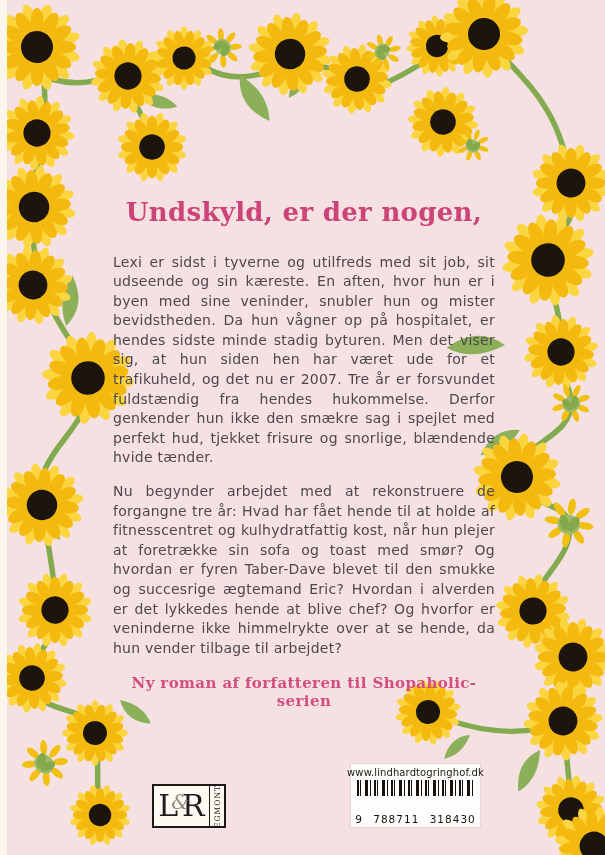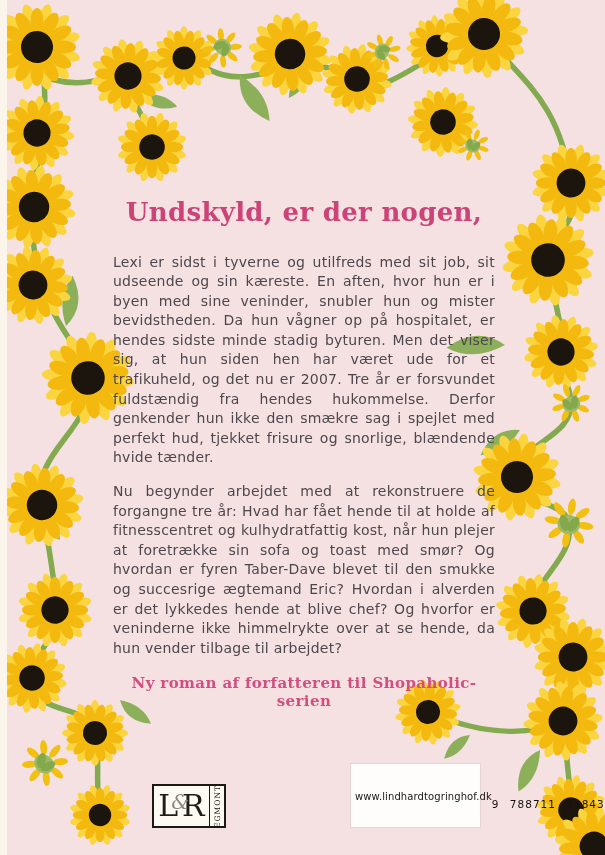--- a/index.html
+++ b/index.html
@@ -66,21 +66,21 @@
     display:flex;align-items:center;justify-content:center;
   }
   .logo-egmont span{
     writing-mode:vertical-rl;transform:rotate(180deg);
     font-size:7.5px;letter-spacing:1px;color:#1c1813;
     font-family:"DejaVu Serif",serif;
   }
   .barcode-box{
     position:absolute;left:351px;top:764px;width:129px;height:63px;
     background:#fefdfb;z-index:3;
-    display:flex;flex-direction:row;align-items:center;
+    display:flex;flex-direction:column;align-items:center;
     padding:2px 4px;box-sizing:border-box;
     box-shadow:0 0 0 1px #e8d4d2;
   }
   .barcode-site{
     font-size:10px;color:#191613;letter-spacing:0.1px;
     white-space:nowrap;margin-top:1px;
   }
   .barcode-bars{
     width:118px;height:32px;margin-top:2px;
     background:repeating-linear-gradient(90deg,

